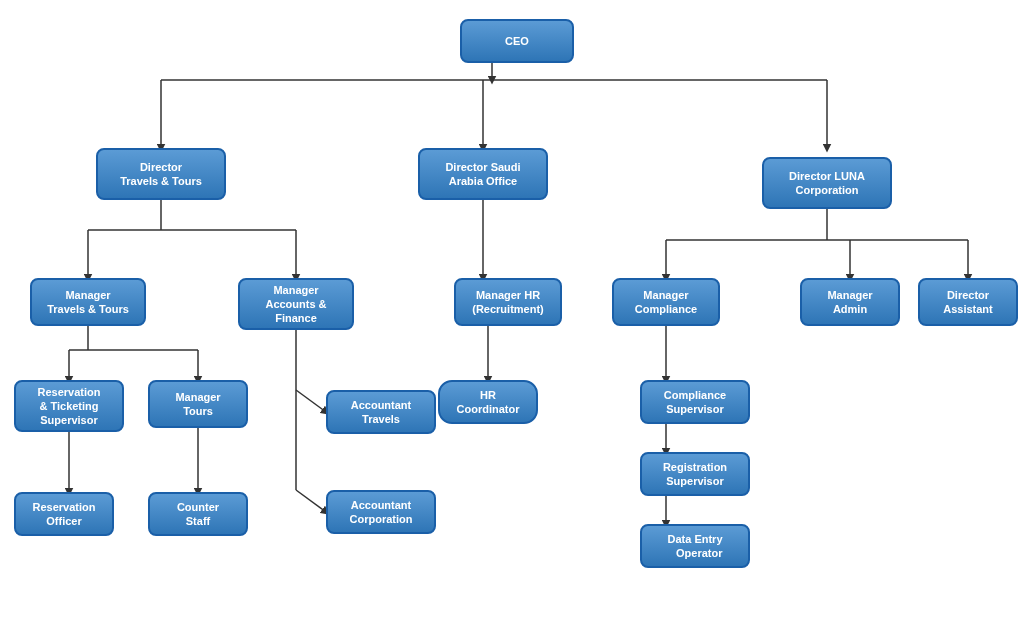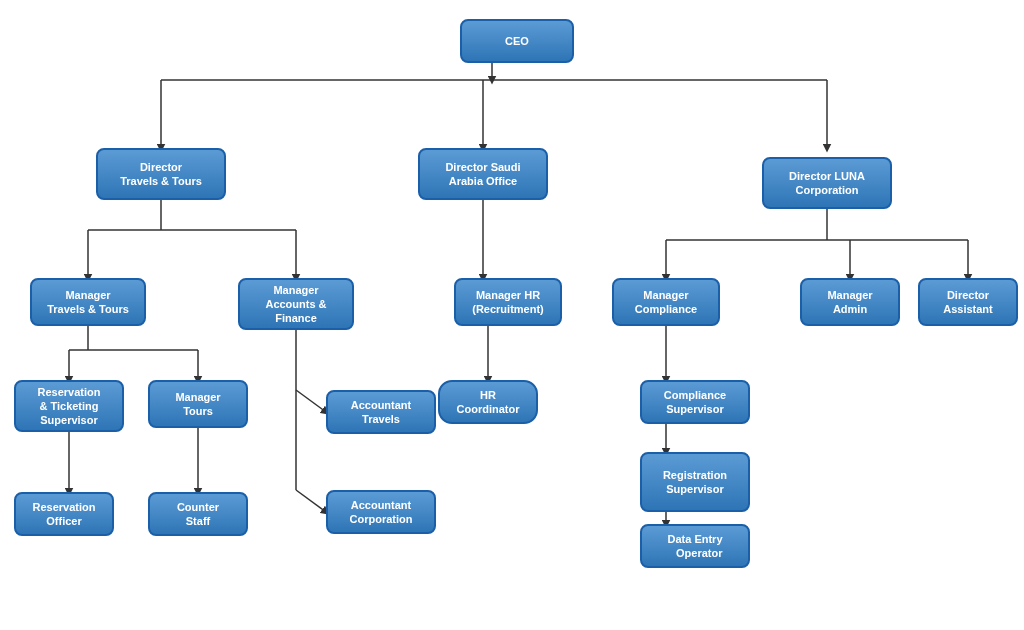--- a/index.html
+++ b/index.html
@@ -154,21 +154,21 @@
   </div>
 
   <div class="node" style="left:438px;top:380px;width:100px;height:44px;border-radius:14px;">
     <span>HR<br>Coordinator</span>
   </div>
 
   <div class="node" style="left:640px;top:380px;width:110px;height:44px;">
     <span>Compliance<br>Supervisor</span>
   </div>
 
-  <div class="node" style="left:640px;top:452px;width:110px;height:60px;">
+  <div class="node" style="left:640px;top:452px;width:110px;height:44px;">
     <span>Registration<br>Supervisor</span>
   </div>
 
   <div class="node" style="left:640px;top:524px;width:110px;height:44px;text-align:right;">
     <span>Data Entry<br>Operator</span>
   </div>
 
   <div class="node" style="left:14px;top:492px;width:100px;height:44px;">
     <span>Reservation<br>Officer</span>
   </div>

